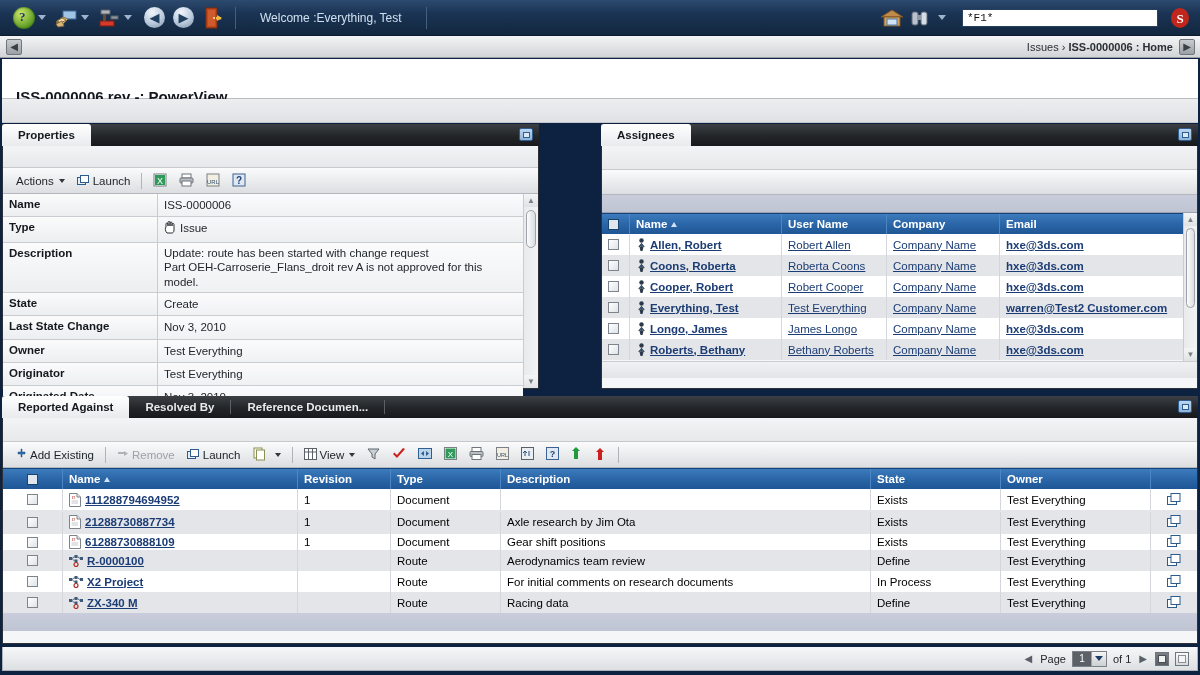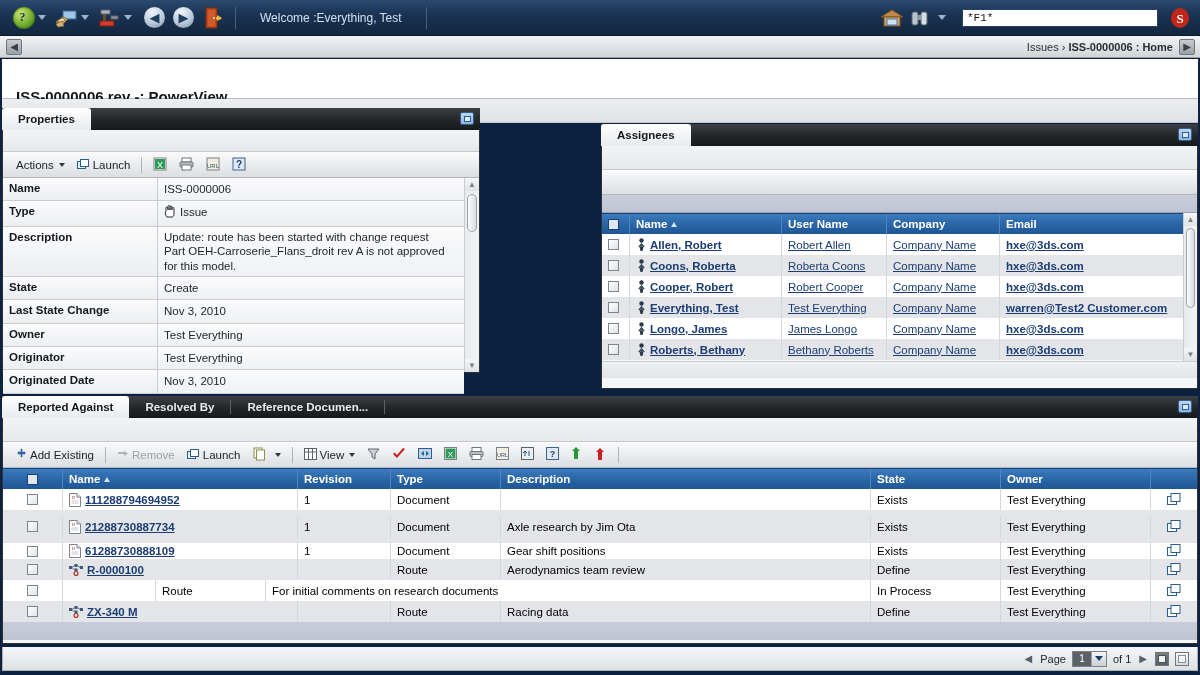--- a/index.html
+++ b/index.html
@@ -388,21 +388,21 @@
     <div class="crumb-nav">◀</div>
     <div class="crumb-text"><span>Issues › </span><b>ISS-0000006 : Home</b></div>
     <div class="crumb-right">▶</div>
   </div>
 
   <div class="page-title-bar">
     <div class="page-title">ISS-0000006 rev -: PowerView</div>
   </div>
   <div class="title-gap"></div>
 
-  <div style="position:absolute; left:2px; top:108px; width:478px; height:265px;">
+  <div style="position:absolute; left:2px; top:124px; width:537px; height:265px;">
     <div class="panel-tabstrip">
       <div class="ptab active">
         <span>Properties</span>
       </div>
       <div class="panel-max">
           <i></i>
         </div>
     </div>
     <div class="panel-body" style="height:243px;">
       <div class="panel-blank"></div>
@@ -901,21 +901,21 @@
               <div class="gc" style="flex: 1 1 0%;"></div>
               <div class="gc" style="width: 130px;">Exists</div>
               <div class="gc" style="width: 150px;">Test Everything</div>
               <div class="gc" style="width: 46px; justify-content: center;">
                 <span><svg width="14" height="12" viewBox="0 0 14 12">
                     <rect x="0.5" y="3.5" width="9" height="8" fill="#ffffff" stroke="#2c5c8c"></rect>
                     <rect x="4" y="0.5" width="9" height="8" fill="#ffffff" stroke="#2c5c8c"></rect>
                   </svg></span>
               </div>
             </div>
-            <div class="grow even" style="height: 33px;">
+            <div class="grow even" style="height: 24px;">
               <div class="gc" style="width: 60px; padding-left: 24px;">
                 <span class="chkbox"></span>
               </div>
               <div class="gc" style="width: 235px; gap: 4px;">
                 <span class="ico-doc"><svg width="12" height="14" viewBox="0 0 12 14">
                     <path d="M0.5,0.5 L8,0.5 L11.5,4 L11.5,13.5 L0.5,13.5 Z" fill="#ffffff" stroke="#7d838a"></path>
                     <path d="M8,0.5 L8,4 L11.5,4" fill="#e6e8ea" stroke="#7d838a"></path>
                     <text x="3" y="5.5" font-size="4.5" fill="#b02a1f" font-family="Liberation Serif, serif">D</text>
                     <line x1="2.5" y1="8" x2="9" y2="8" stroke="#c3c7cb"></line>
                     <line x1="2.5" y1="10" x2="9" y2="10" stroke="#c3c7cb"></line>
@@ -985,20 +985,33 @@
               <div class="gc" style="width: 46px; justify-content: center;">
                 <span><svg width="14" height="12" viewBox="0 0 14 12">
                     <rect x="0.5" y="3.5" width="9" height="8" fill="#ffffff" stroke="#2c5c8c"></rect>
                     <rect x="4" y="0.5" width="9" height="8" fill="#ffffff" stroke="#2c5c8c"></rect>
                   </svg></span>
               </div>
             </div>
             <div class="grow odd" style="height: 21px;">
               <div class="gc" style="width: 60px; padding-left: 24px;">
                 <span class="chkbox"></span>
+              </div>
+              <div class="gc" style="width: 235px; gap: 4px;">
+                <span class="ico-route"><svg width="14" height="12" viewBox="0 0 14 12">
+                    <rect x="0" y="2" width="3" height="3" fill="#3f5a78"></rect>
+                    <rect x="5.5" y="0" width="3" height="3" fill="#3f5a78"></rect>
+                    <rect x="5.5" y="4.5" width="3" height="3" fill="#3f5a78"></rect>
+                    <rect x="11" y="2" width="3" height="3" fill="#3f5a78"></rect>
+                    <line x1="3" y1="3.5" x2="5.5" y2="1.5" stroke="#4a5f78"></line>
+                    <line x1="3" y1="3.5" x2="5.5" y2="6" stroke="#4a5f78"></line>
+                    <line x1="8.5" y1="1.5" x2="11" y2="3.5" stroke="#4a5f78"></line>
+                    <circle cx="7" cy="9.5" r="2" fill="none" stroke="#b02a1f" stroke-width="1.2"></circle>
+                  </svg></span>
+                <a class="lnk bold">X2 Project</a>
               </div>
               <div class="gc" style="width: 93px;"></div>
               <div class="gc" style="width: 110px;">Route</div>
               <div class="gc" style="flex: 1 1 0%;">For initial comments on research documents</div>
               <div class="gc" style="width: 130px;">In Process</div>
               <div class="gc" style="width: 150px;">Test Everything</div>
               <div class="gc" style="width: 46px; justify-content: center;">
                 <span><svg width="14" height="12" viewBox="0 0 14 12">
                     <rect x="0.5" y="3.5" width="9" height="8" fill="#ffffff" stroke="#2c5c8c"></rect>
                     <rect x="4" y="0.5" width="9" height="8" fill="#ffffff" stroke="#2c5c8c"></rect>

